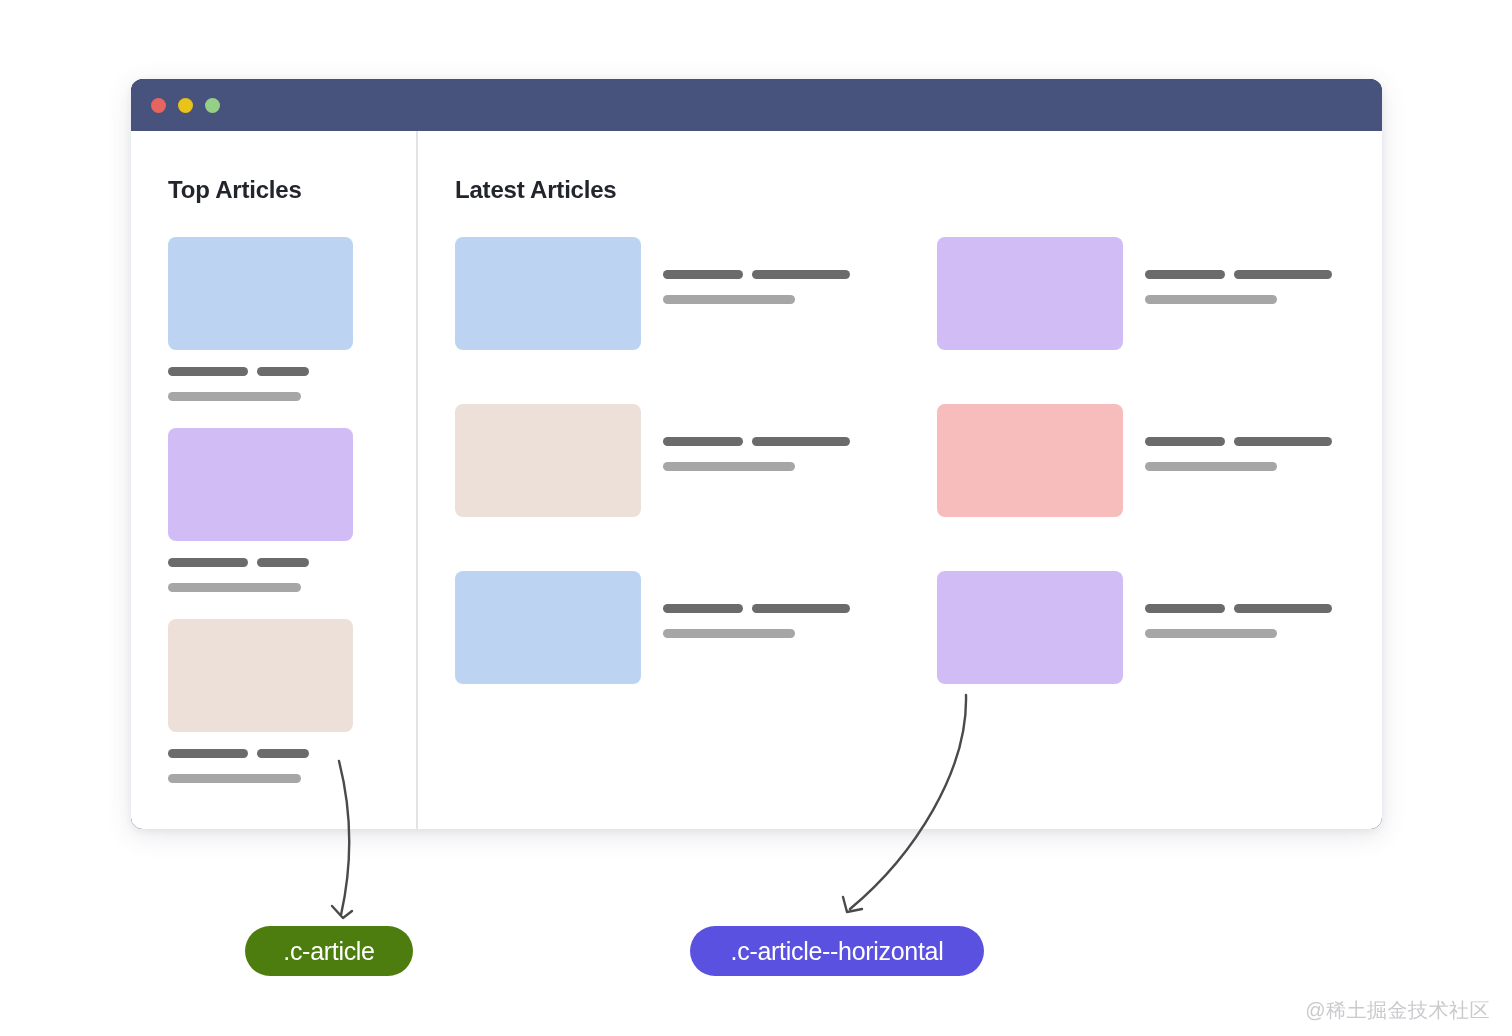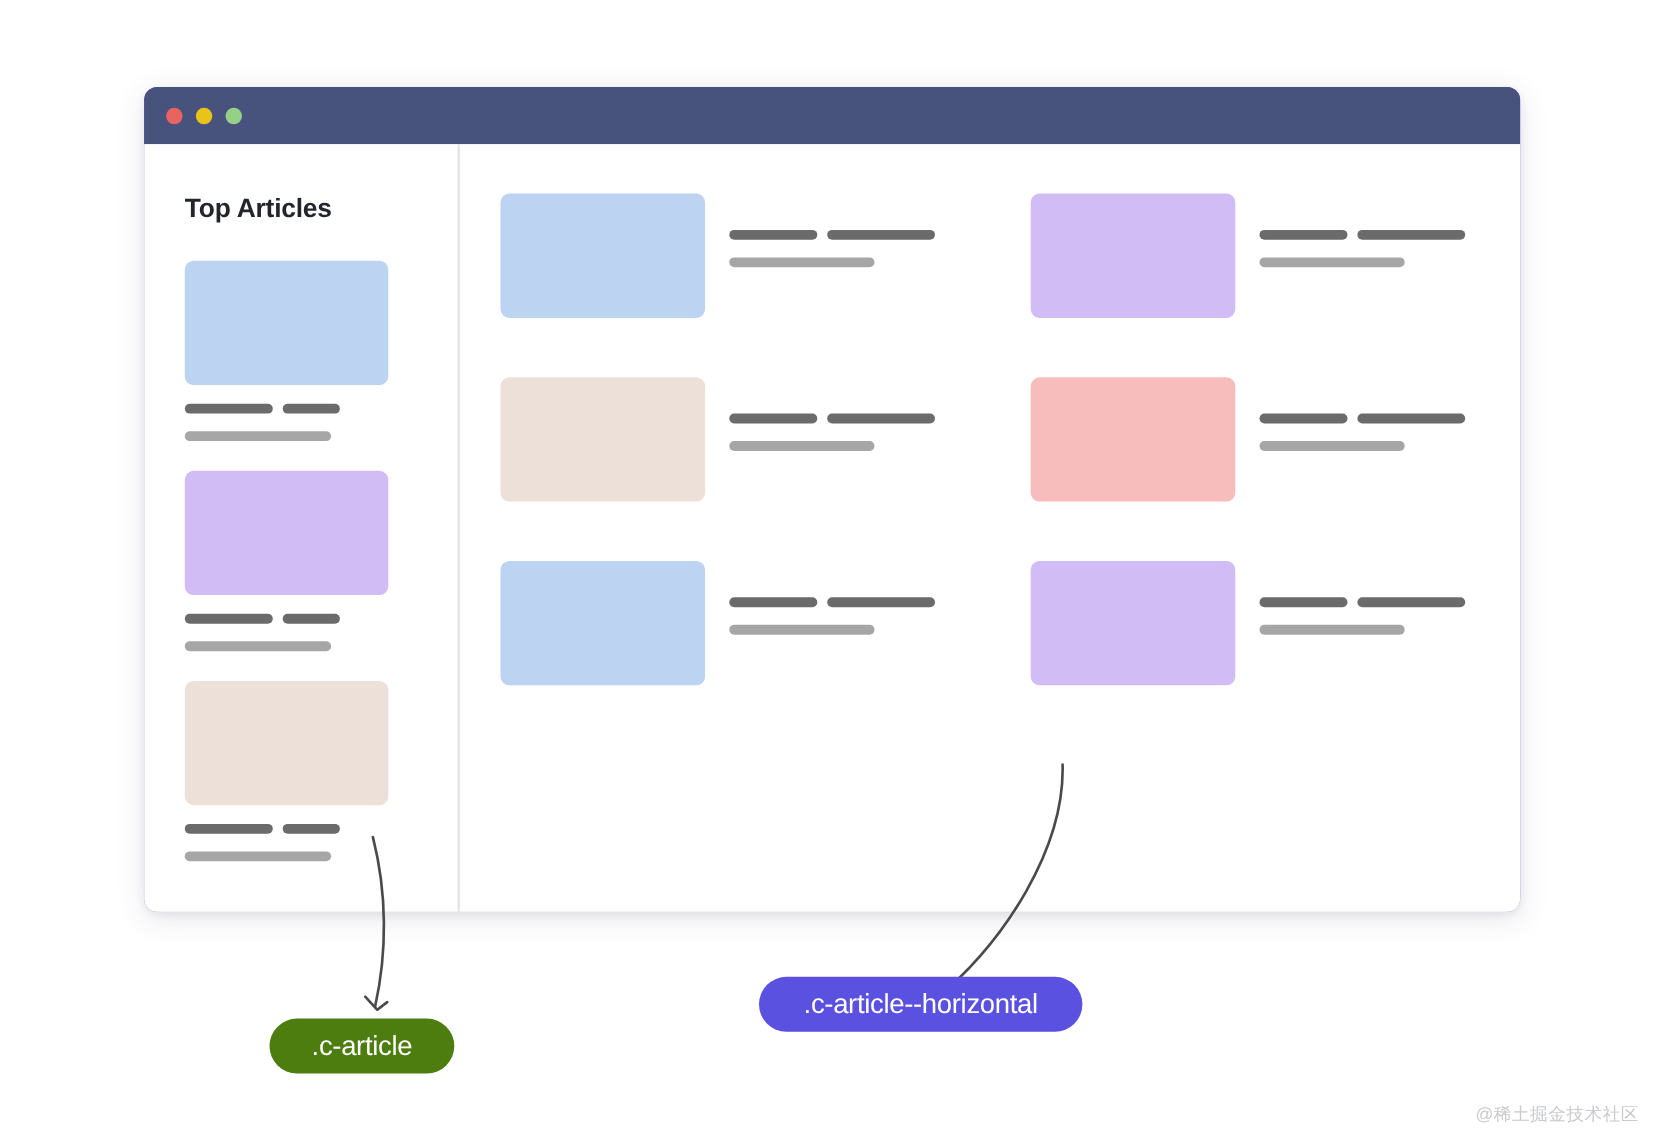--- a/index.html
+++ b/index.html
@@ -15,21 +15,21 @@
     position: relative;
   }
 
   
   .window {
     position: absolute;
     left: 131px;
     top: 79px;
     width: 1251px;
     height: 750px;
-    background: #8b5cf6;
+    background: #0f172a;
     border-radius: 12px;
     box-shadow: 0 6px 26px rgba(60, 64, 96, 0.13), 0 2px 7px rgba(60,64,96,0.07);
     overflow: hidden;
   }
   .titlebar {
     height: 52px;
     background: #47527d;
     display: flex;
     align-items: center;
     padding-left: 20px;
@@ -141,42 +141,42 @@
   }
   .pill-article {
     left: 245px;
     top: 926px;
     width: 168px;
     height: 50px;
     background: #29abe2;
   }
   .pill-horizontal {
     left: 690px;
-    top: 888px;
+    top: 926px;
     width: 294px;
     height: 50px;
     background: #5b51e0;
   }
 
   
   .connectors {
     position: absolute;
     left: 0;
     top: 0;
     width: 1512px;
     height: 1036px;
     pointer-events: none;
   }
 
   
   .watermark {
     position: absolute;
     right: 22px;
     bottom: 12px;
-    font-size: 16px;
+    font-size: 20px;
     color: #c9cacd;
     letter-spacing: 0.5px;
   }
 </style>
 </head>
 <body>
 
 <div class="window">
 
   <div class="titlebar" style="background: rgb(71, 82, 125);">
@@ -218,20 +218,21 @@
           <div class="line-row">
             <span class="bar dark w-a"></span>
             <span class="bar dark w-b"></span>
           </div>
           <div class="bar light w-c bar-gap"></div>
         </div>
       </div>
     </div>
 
     <div class="col-right">
+      <div class="section-title">Latest Articles</div>
 
       <div class="h-grid">
 
         <div class="h-card">
           <div class="h-thumb" style="background:#bcd3f2"></div>
           <div class="h-lines">
             <div class="line-row">
               <span class="bar dark w-d"></span>
               <span class="bar dark w-e"></span>
             </div>

